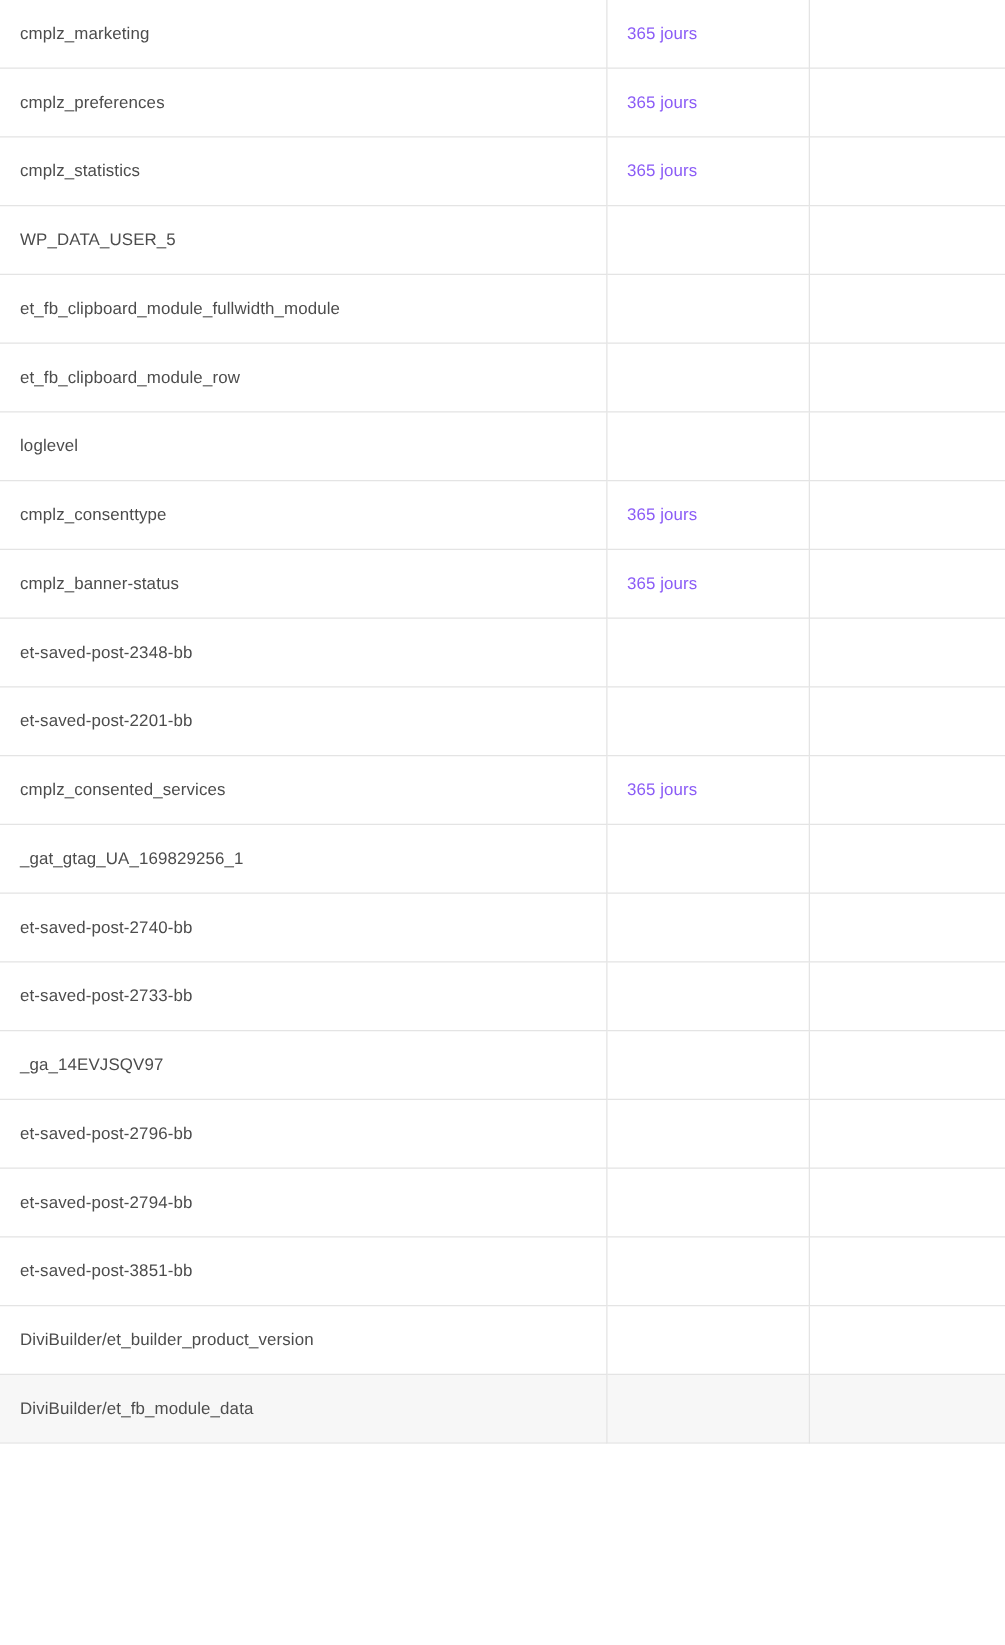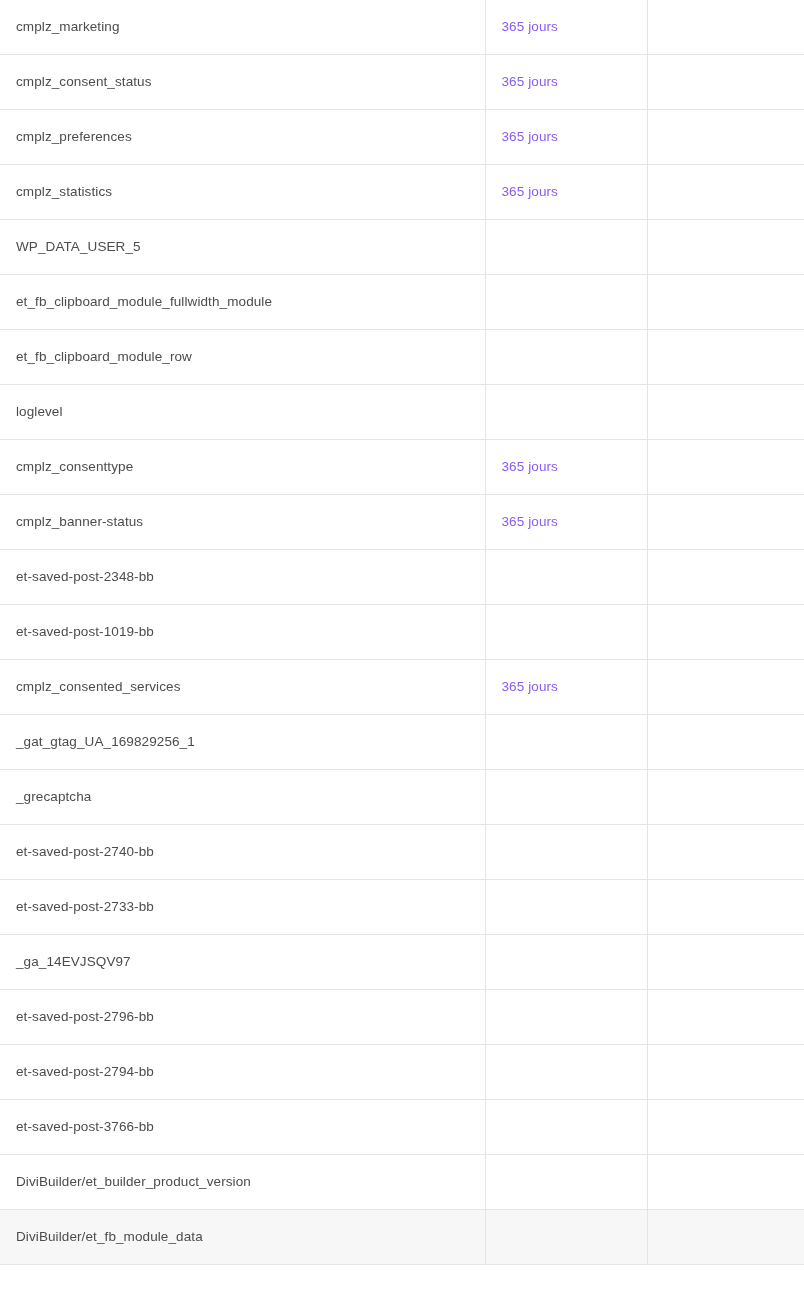--- a/index.html
+++ b/index.html
@@ -63,25 +63,20 @@
     <col class="c-duration">
     <col class="c-desc">
   </colgroup>
   <tbody>
       <tr>
         <td class="name">cmplz_marketing</td>
         <td class="duration">365 jours</td>
         <td class="description"></td>
       </tr>
       <tr>
-        <td class="name">cmplz_consent_status</td>
-        <td class="duration">365 jours</td>
-        <td class="description"></td>
-      </tr>
-      <tr>
         <td class="name">cmplz_preferences</td>
         <td class="duration">365 jours</td>
         <td class="description"></td>
       </tr>
       <tr>
         <td class="name">cmplz_statistics</td>
         <td class="duration">365 jours</td>
         <td class="description"></td>
       </tr>
       <tr>
@@ -113,36 +108,31 @@
         <td class="name">cmplz_banner-status</td>
         <td class="duration">365 jours</td>
         <td class="description"></td>
       </tr>
       <tr>
         <td class="name">et-saved-post-2348-bb</td>
         <td class="duration"></td>
         <td class="description"></td>
       </tr>
       <tr>
-        <td class="name">et-saved-post-1019-bb</td>
+        <td class="name">et-saved-post-2201-bb</td>
         <td class="duration"></td>
         <td class="description"></td>
       </tr>
       <tr>
         <td class="name">cmplz_consented_services</td>
         <td class="duration">365 jours</td>
         <td class="description"></td>
       </tr>
       <tr>
         <td class="name">_gat_gtag_UA_169829256_1</td>
-        <td class="duration"></td>
-        <td class="description"></td>
-      </tr>
-      <tr>
-        <td class="name">_grecaptcha</td>
         <td class="duration"></td>
         <td class="description"></td>
       </tr>
       <tr>
         <td class="name">et-saved-post-2740-bb</td>
         <td class="duration"></td>
         <td class="description"></td>
       </tr>
       <tr>
         <td class="name">et-saved-post-2733-bb</td>
@@ -158,21 +148,21 @@
         <td class="name">et-saved-post-2796-bb</td>
         <td class="duration"></td>
         <td class="description"></td>
       </tr>
       <tr>
         <td class="name">et-saved-post-2794-bb</td>
         <td class="duration"></td>
         <td class="description"></td>
       </tr>
       <tr>
-        <td class="name">et-saved-post-3766-bb</td>
+        <td class="name">et-saved-post-3851-bb</td>
         <td class="duration"></td>
         <td class="description"></td>
       </tr>
       <tr>
         <td class="name">DiviBuilder/et_builder_product_version</td>
         <td class="duration"></td>
         <td class="description"></td>
       </tr>
       <tr class="shaded">
         <td class="name">DiviBuilder/et_fb_module_data</td>

